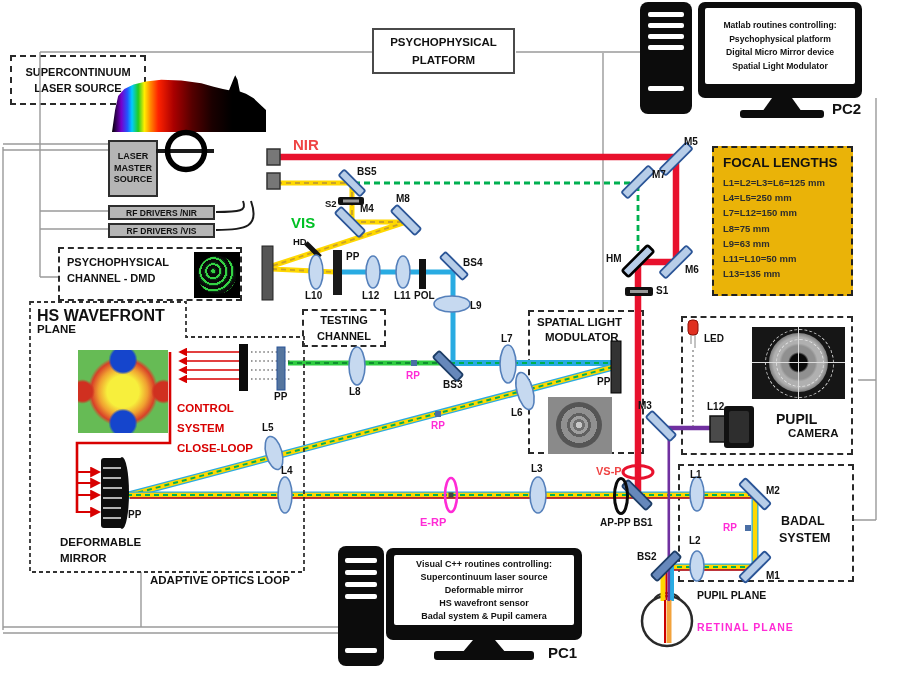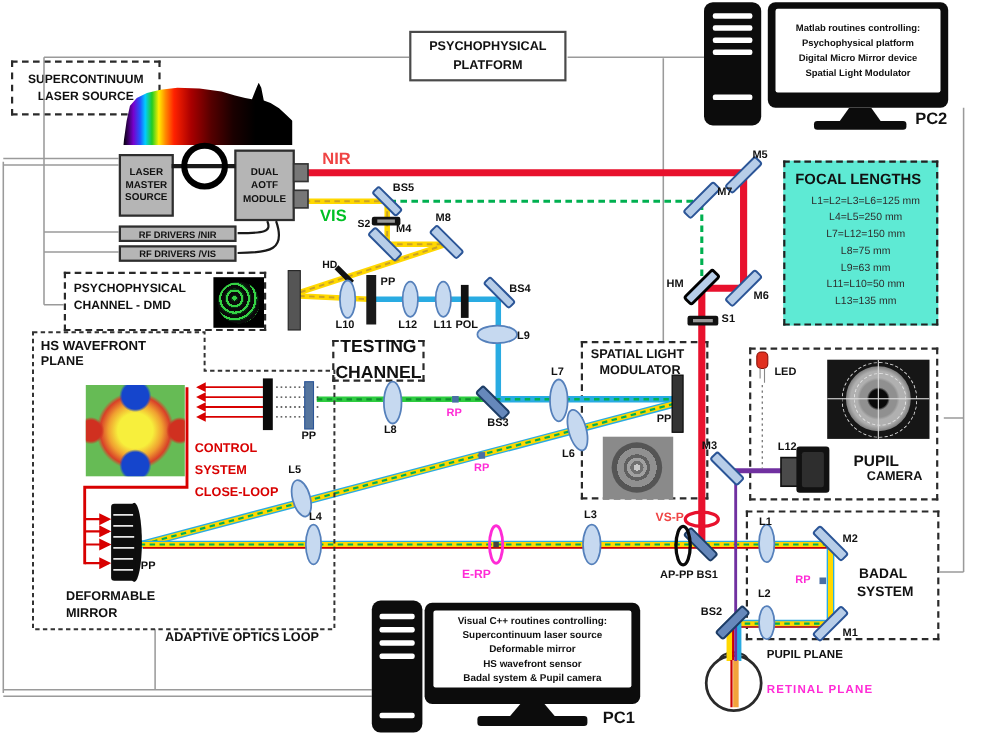--- a/index.html
+++ b/index.html
@@ -4,45 +4,45 @@
 <style>
   html,body{margin:0;padding:0;background:#fff;}
   .stage{position:relative;width:900px;height:675px;background:#fff;overflow:hidden;
          font-family:"Liberation Sans",sans-serif;}
   .stage svg.net{position:absolute;left:0;top:0;z-index:5;}
   .L{position:absolute;z-index:9;font-weight:bold;font-size:10px;line-height:1;
      color:#111;white-space:nowrap;}
   .L.sm{font-size:9.5px;}
   .L.big{font-size:15px;}
   .red{color:#ef4444;}
-  .grn{color:#00c025;}
+  .grn{color:#00c025;margin-top:26px;}
   .mag{color:#ff2bd6;}
   .dashbox{position:absolute;z-index:2;border:2px dashed #2a2a2a;box-sizing:border-box;}
   .titlebox{display:flex;flex-direction:column;align-items:center;justify-content:center;
      text-align:center;font-weight:bold;color:#111;}
   .graybox{position:absolute;z-index:4;background:#b5b5b5;border:2px solid #2e2e2e;
      box-sizing:border-box;display:flex;flex-direction:column;align-items:center;
      justify-content:center;text-align:center;font-weight:bold;color:#111;}
   .platform{position:absolute;z-index:6;background:#fff;border:2.5px solid #4a4a4a;
      box-sizing:border-box;display:flex;flex-direction:column;align-items:center;
      justify-content:center;font-weight:bold;font-size:11.5px;color:#111;line-height:1.6;}
   .tower{position:absolute;z-index:6;background:#0c0c0c;border-radius:8px;}
   .slot{position:absolute;left:16%;width:68%;height:5px;background:#fff;border-radius:2px;}
   .monitor{position:absolute;z-index:6;background:#0c0c0c;border-radius:7px;}
   .screen{position:absolute;background:#fff;border-radius:2px;display:flex;
      flex-direction:column;align-items:center;justify-content:center;text-align:center;
      font-weight:bold;color:#111;}
   .neck{position:absolute;z-index:6;background:#0c0c0c;
      clip-path:polygon(25% 0,75% 0,100% 100%,0 100%);}
   .mbase{position:absolute;z-index:6;background:#0c0c0c;border-radius:3px;}
   .img{position:absolute;z-index:3;}
-  .focal{position:absolute;z-index:6;border:2px dashed #222;background:#5eead4;
+  .focal{position:absolute;z-index:6;border:2px dashed #222;background:#eab308;
      box-sizing:border-box;padding:7px 0 0 9px;}
   .focal .ft{font-weight:bold;font-size:13.5px;color:#111;margin-bottom:5px;}
-  .focal .fl{font-weight:normal;font-size:9.5px;color:#2d2d2d;line-height:15.2px;text-align:center;}
+  .focal .fl{font-weight:bold;font-size:9.5px;color:#2d2d2d;line-height:15.2px;}
   .logo{position:absolute;z-index:6;left:370px;top:1px;width:140px;}
   .logo .pb{font-size:7.5px;color:#a9a9a9;margin-left:40px;}
   .logo .row{display:flex;align-items:center;gap:3px;}
   .logo .dot{width:13px;height:13px;border-radius:50%;border:2px solid #9aa0a6;
      box-sizing:border-box;background:radial-gradient(circle,#c96 0 35%,#fff 40%);}
   .logo .nm{font-size:15px;font-weight:bold;color:#9aa0a6;}
 </style>
 </head>
 <body>
 
@@ -50,21 +50,21 @@
 
   <div class="dashbox titlebox" style="left:10px;top:55px;width:136px;height:50px;font-size:11px;line-height:1.5;">
     <span>SUPERCONTINUUM</span>
     <span>LASER SOURCE</span>
   </div>
 
   <div class="dashbox" style="left:58px;top:247px;width:184px;height:54px;"></div>
   <div class="L" style="left:67px;top:257px;font-size:11px;">PSYCHOPHYSICAL</div>
   <div class="L" style="left:67px;top:273px;font-size:11px;">CHANNEL - DMD</div>
 
-  <div class="dashbox titlebox" style="left:302px;top:309px;width:84px;height:38px;font-size:16px;line-height:1.5;">
+  <div class="dashbox titlebox" style="left:302px;top:309px;width:84px;height:38px;font-size:11px;line-height:1.5;">
     <span>TESTING</span>
     <span>CHANNEL</span>
   </div>
 
   <div class="dashbox" style="left:528px;top:310px;width:116px;height:144px;"></div>
   <div class="L" style="left:537px;top:317px;font-size:11.5px;">SPATIAL LIGHT</div>
   <div class="L" style="left:545px;top:332px;font-size:11.5px;">MODULATOR</div>
 
   <div class="dashbox" style="left:681px;top:316px;width:172px;height:139px;"></div>
   <div class="L" style="left:776px;top:412px;font-size:14px;">PUPIL</div>
@@ -126,25 +126,20 @@
     </div>
   </div>
   <div class="neck" style="left:462px;top:640px;width:44px;height:13px;"></div>
   <div class="mbase" style="left:434px;top:651px;width:100px;height:9px;"></div>
   <div class="L big" style="left:548px;top:645px;">PC1</div>
 
   <div class="graybox" style="left:108px;top:140px;width:50px;height:57px;font-size:9px;line-height:1.3;">
     <span>LASER</span>
     <span>MASTER</span>
     <span>SOURCE</span>
-  </div>
-  <div class="graybox" style="left:213px;top:136px;width:55px;height:65px;font-size:9px;line-height:1.35;">
-    <span>DUAL</span>
-    <span>AOTF</span>
-    <span>MODULE</span>
   </div>
   <div class="graybox" style="left:108px;top:205px;width:107px;height:15px;font-size:8.5px;">
     <span>RF DRIVERS /NIR</span>
   </div>
   <div class="graybox" style="left:108px;top:223px;width:107px;height:15px;font-size:8.5px;">
     <span>RF DRIVERS /VIS</span>
   </div>
 
   <div class="img" style="left:112px;top:74px;width:154px;height:58px;
        background:linear-gradient(90deg,#000 0%,#7700cc 6%,#2255ff 10%,#00ccff 13%,#22cc22 17%,#ffee00 21%,#ff8800 25%,#ff2200 30%,#aa0000 40%,#550000 52%,#1a0000 65%,#000 78%);
@@ -399,21 +394,21 @@
   <div class="L" style="left:638px;top:401px;">M3</div>
   <div class="L" style="left:707px;top:402px;">L12</div>
   <div class="L" style="left:704px;top:334px;">LED</div>
   <div class="L" style="left:690px;top:470px;">L1</div>
   <div class="L" style="left:766px;top:486px;">M2</div>
   <div class="L mag" style="left:723px;top:523px;">RP</div>
   <div class="L" style="left:689px;top:536px;">L2</div>
   <div class="L" style="left:766px;top:571px;">M1</div>
   <div class="L" style="left:637px;top:552px;">BS2</div>
 
-  <div class="L" style="left:37px;top:308px;font-size:12px;">HS WAVEFRONT</div>
+  <div class="L" style="left:37px;top:308px;font-size:16px;">HS WAVEFRONT</div>
   <div class="L" style="left:37px;top:324px;font-size:11.5px;">PLANE</div>
   <div class="L" style="left:177px;top:403px;font-size:11.5px;color:#d80000;">CONTROL</div>
   <div class="L" style="left:177px;top:423px;font-size:11.5px;color:#d80000;">SYSTEM</div>
   <div class="L" style="left:177px;top:443px;font-size:11.5px;color:#d80000;">CLOSE-LOOP</div>
   <div class="L" style="left:60px;top:537px;font-size:11.5px;">DEFORMABLE</div>
   <div class="L" style="left:60px;top:553px;font-size:11.5px;">MIRROR</div>
   <div class="L" style="left:150px;top:575px;font-size:11.5px;">ADAPTIVE OPTICS LOOP</div>
   <div class="L" style="left:697px;top:590px;font-size:10.5px;">PUPIL PLANE</div>
   <div class="L" style="left:697px;top:622px;font-size:10.5px;color:#ff2bd6;letter-spacing:1px;">RETINAL PLANE</div>
 

